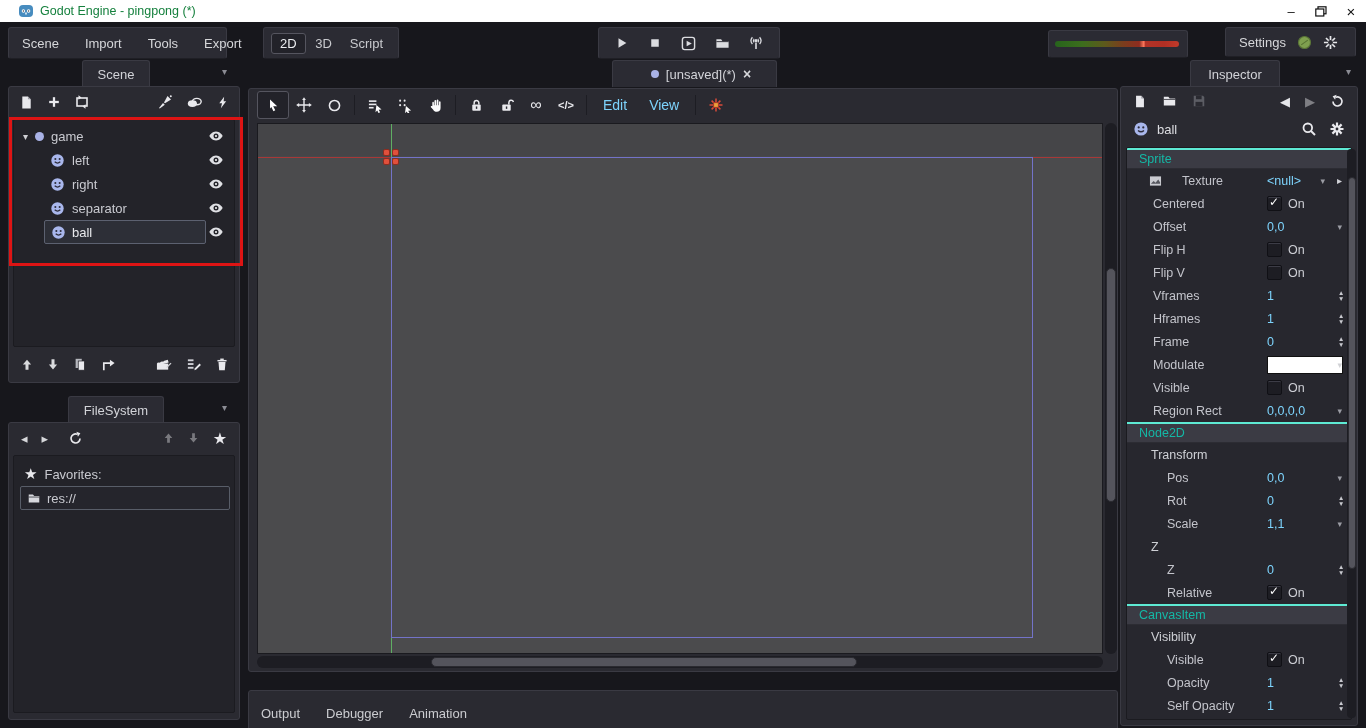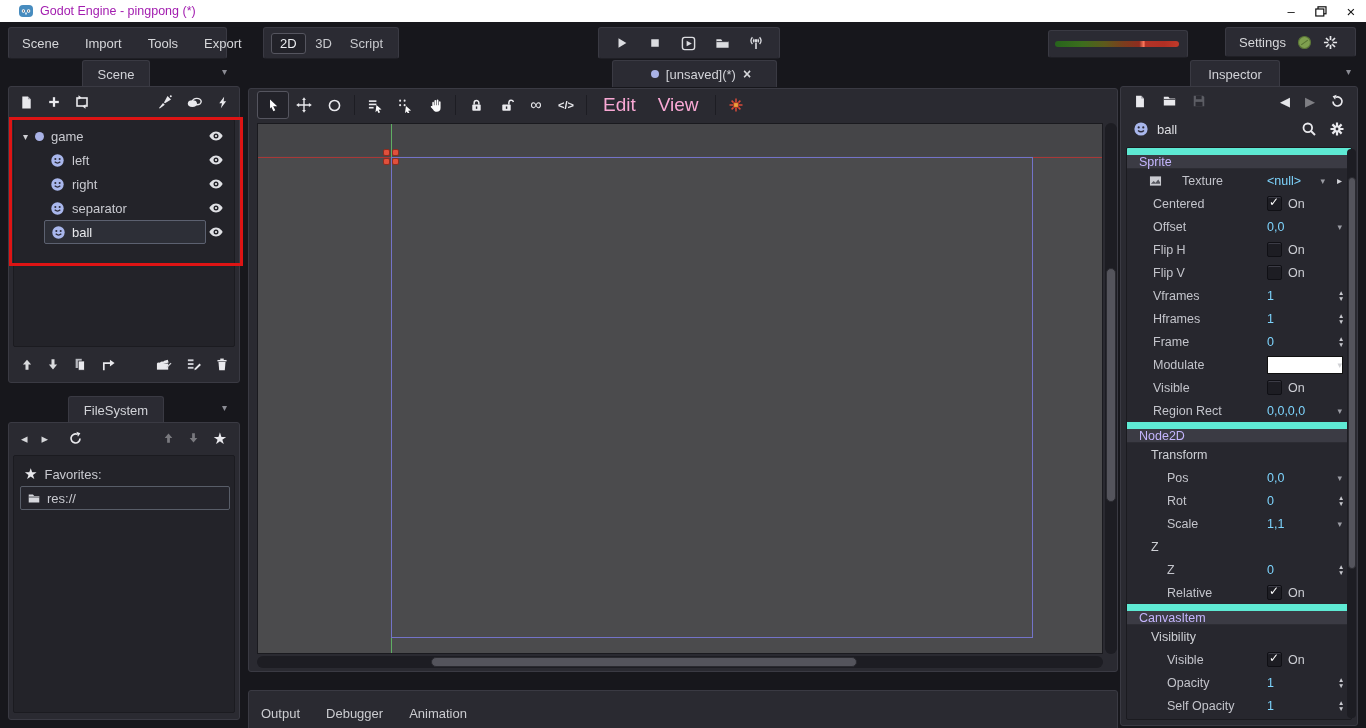--- a/index.html
+++ b/index.html
@@ -1,21 +1,21 @@
 <!DOCTYPE html>
 <html><head>
 <meta charset="utf-8">
 <style>
   html,body{margin:0;padding:0;width:1366px;height:728px;overflow:hidden;
     background:#17171c;font-family:"Liberation Sans","DejaVu Sans",sans-serif;
     -webkit-font-smoothing:antialiased;}
   .abs{position:absolute;}
   
   #titlebar{left:0;top:0;width:1366px;height:22px;background:#ffffff;display:flex;align-items:center;}
-  #titlebar .title{font-size:12.5px;color:#a21caf;margin-left:8px;}
+  #titlebar .title{font-size:12.5px;color:#15803d;margin-left:8px;}
   .winbtn{width:30px;height:22px;display:flex;align-items:center;justify-content:center;color:#111;font-size:13px;cursor:default;}
   
   .panelbox{background:#2b2b33;border:1px solid #3a3a43;border-bottom-color:#1f1f25;border-radius:3px;}
   .menuitem{font-size:13px;color:#d6d7da;padding:0 13px;display:flex;align-items:center;height:100%;}
   .modetab{font-size:13px;color:#c9cace;padding:2px 8px;border-radius:3px;}
   .modetab.active{background:#222229;border:1px solid #55555f;color:#eceef1;}
   .iconbtn{width:28px;height:24px;display:flex;align-items:center;justify-content:center;}
   
   .docktab{background:#2b2b33;border:1px solid #3a3a43;border-bottom:none;border-radius:3px 3px 0 0;
     display:flex;align-items:center;justify-content:center;font-size:13px;color:#d2d3d8;}
@@ -23,24 +23,24 @@
   
   .dock{background:#2a2a31;border:1px solid #3a3a43;border-radius:3px;}
   .innerbox{background:#232329;border:1px solid #1b1b20;border-radius:2px;}
   .treerow{height:24px;display:flex;align-items:center;position:relative;color:#c9cad0;font-size:13px;gap:7px;}
   .eye{position:absolute;right:10px;top:4px;}
   .selbox{display:flex;align-items:center;gap:6px;border:1px solid #5c6170;background:#2d2f37;border-radius:2px;height:22px;padding:0 6px;}
   
   .cti{width:30px;height:26px;display:flex;align-items:center;justify-content:center;}
   .cti.pressed{background:#222229;border:1px solid #55555f;border-radius:3px;}
   .vsep{width:1px;height:20px;background:#1d1d23;margin:0 5px;}
-  .menutext{font-size:19px;color:#f9a8d4;padding:0 11px;}
+  .menutext{font-size:14px;color:#7dd3fc;padding:0 11px;}
   
-  .psec{height:21px;background:#3b3b44;color:#c4b5fd;display:flex;align-items:center;padding-left:12px;
-    font-size:12.5px;border-top:7px solid #5eead4;border-bottom:1px solid #2c2c33;box-sizing:border-box;}
+  .psec{height:21px;background:#3b3b44;color:#14b8a6;display:flex;align-items:center;padding-left:12px;
+    font-size:12.5px;border-top:2px solid #5eead4;border-bottom:1px solid #2c2c33;box-sizing:border-box;}
   .prow{position:relative;height:23px;display:flex;align-items:center;font-size:12.5px;color:#c3c4cb;}
   .d1{margin-left:26px;} .d2{margin-left:40px;} .dsub{margin-left:24px;color:#ced0d5;}
   .pval{position:absolute;left:140px;color:#7dd3fc;}
   .pdrop{position:absolute;right:9px;color:#9b9ca4;font-size:9px;}
   .pdrop2{position:absolute;right:26px;color:#9b9ca4;font-size:9px;}
   .parrow{position:absolute;right:9px;color:#d2d3d8;font-size:10px;}
   .pspin{position:absolute;right:8px;display:flex;flex-direction:column;line-height:6px;font-size:7.5px;color:#c9cad0;}
   .pcheck{position:absolute;left:140px;width:13px;height:13px;background:#1d1d23;border:1px solid #101015;
     box-shadow:inset 0 1px 0 #3c3c46;border-radius:2px;}
   .pcheck.checked::after{content:"\2713";color:#fff;font-weight:bold;font-size:12px;position:absolute;left:1px;top:-2px;}

